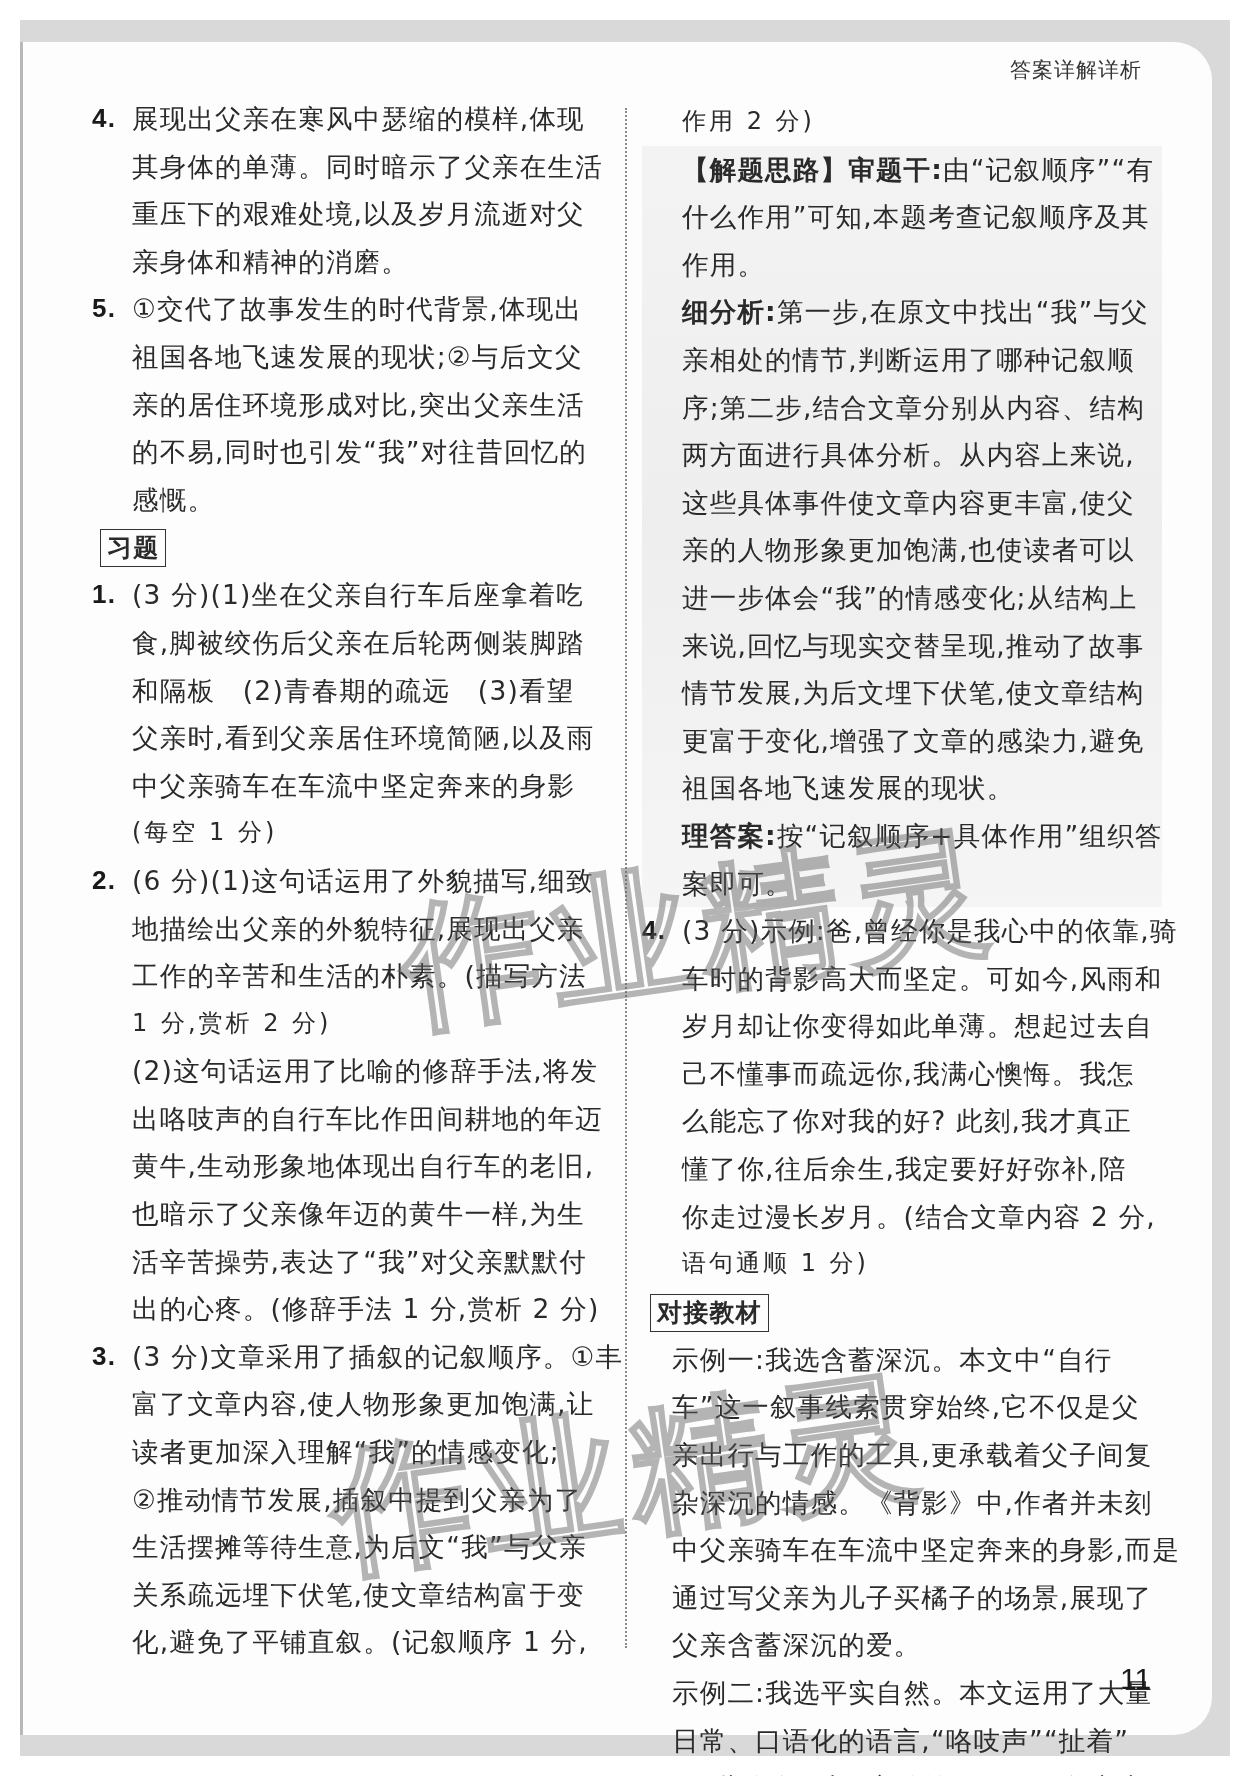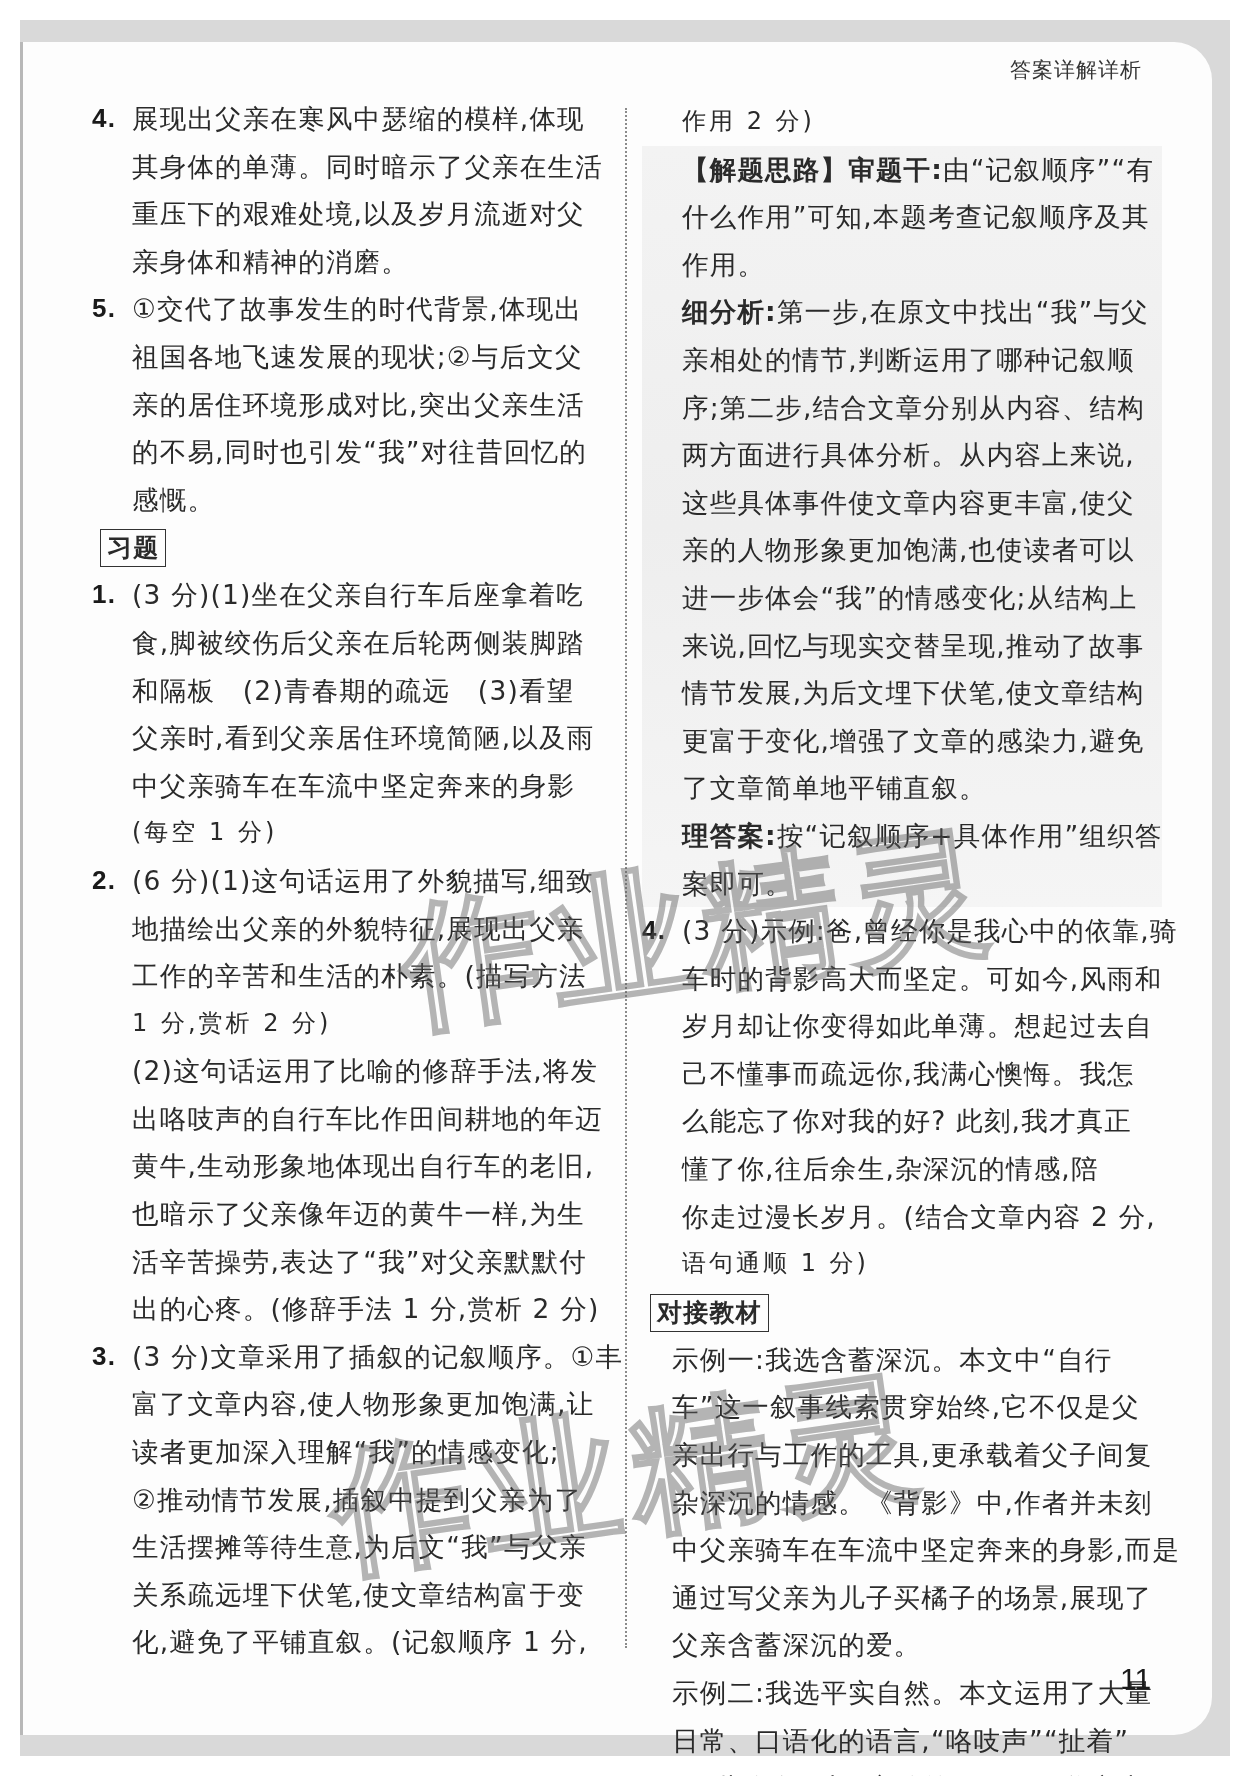--- a/index.html
+++ b/index.html
@@ -158,33 +158,33 @@
     <span class="line"><span class="bold-lead">细分析:</span><span>第一步,在原文中找出“我”与父</span></span>
     <span class="line">亲相处的情节,判断运用了哪种记叙顺</span>
     <span class="line">序;第二步,结合文章分别从内容、结构</span>
     <span class="line">两方面进行具体分析。从内容上来说,</span>
     <span class="line">这些具体事件使文章内容更丰富,使父</span>
     <span class="line">亲的人物形象更加饱满,也使读者可以</span>
     <span class="line">进一步体会“我”的情感变化;从结构上</span>
     <span class="line">来说,回忆与现实交替呈现,推动了故事</span>
     <span class="line">情节发展,为后文埋下伏笔,使文章结构</span>
     <span class="line">更富于变化,增强了文章的感染力,避免</span>
-    <span class="line">了文章简单地平铺直叙。</span>
+    <span class="line">祖国各地飞速发展的现状。</span>
     <span class="line"><span class="bold-lead">理答案:</span><span>按“记叙顺序+具体作用”组织答</span></span>
     <span class="line">案即可。</span>
   </div>
 
   <div class="item">
     <span class="item-num"><span>4</span>.</span>
     <span class="line">(3 分)示例:爸,曾经你是我心中的依靠,骑</span>
     <span class="line">车时的背影高大而坚定。可如今,风雨和</span>
     <span class="line">岁月却让你变得如此单薄。想起过去自</span>
     <span class="line">己不懂事而疏远你,我满心懊悔。我怎</span>
     <span class="line">么能忘了你对我的好? 此刻,我才真正</span>
-    <span class="line">懂了你,往后余生,杂深沉的情感,陪</span>
+    <span class="line">懂了你,往后余生,我定要好好弥补,陪</span>
     <span class="line">你走过漫长岁月。(结合文章内容 2 分,</span>
     <span class="line score-note">语句通顺 1 分)</span>
   </div>
 
   <div class="section-row">
     <span class="section-tag">对接教材</span>
   </div>
 
   <div class="plain" style="padding-left:30px;">
     <span class="line">示例一:我选含蓄深沉。本文中“自行</span>

